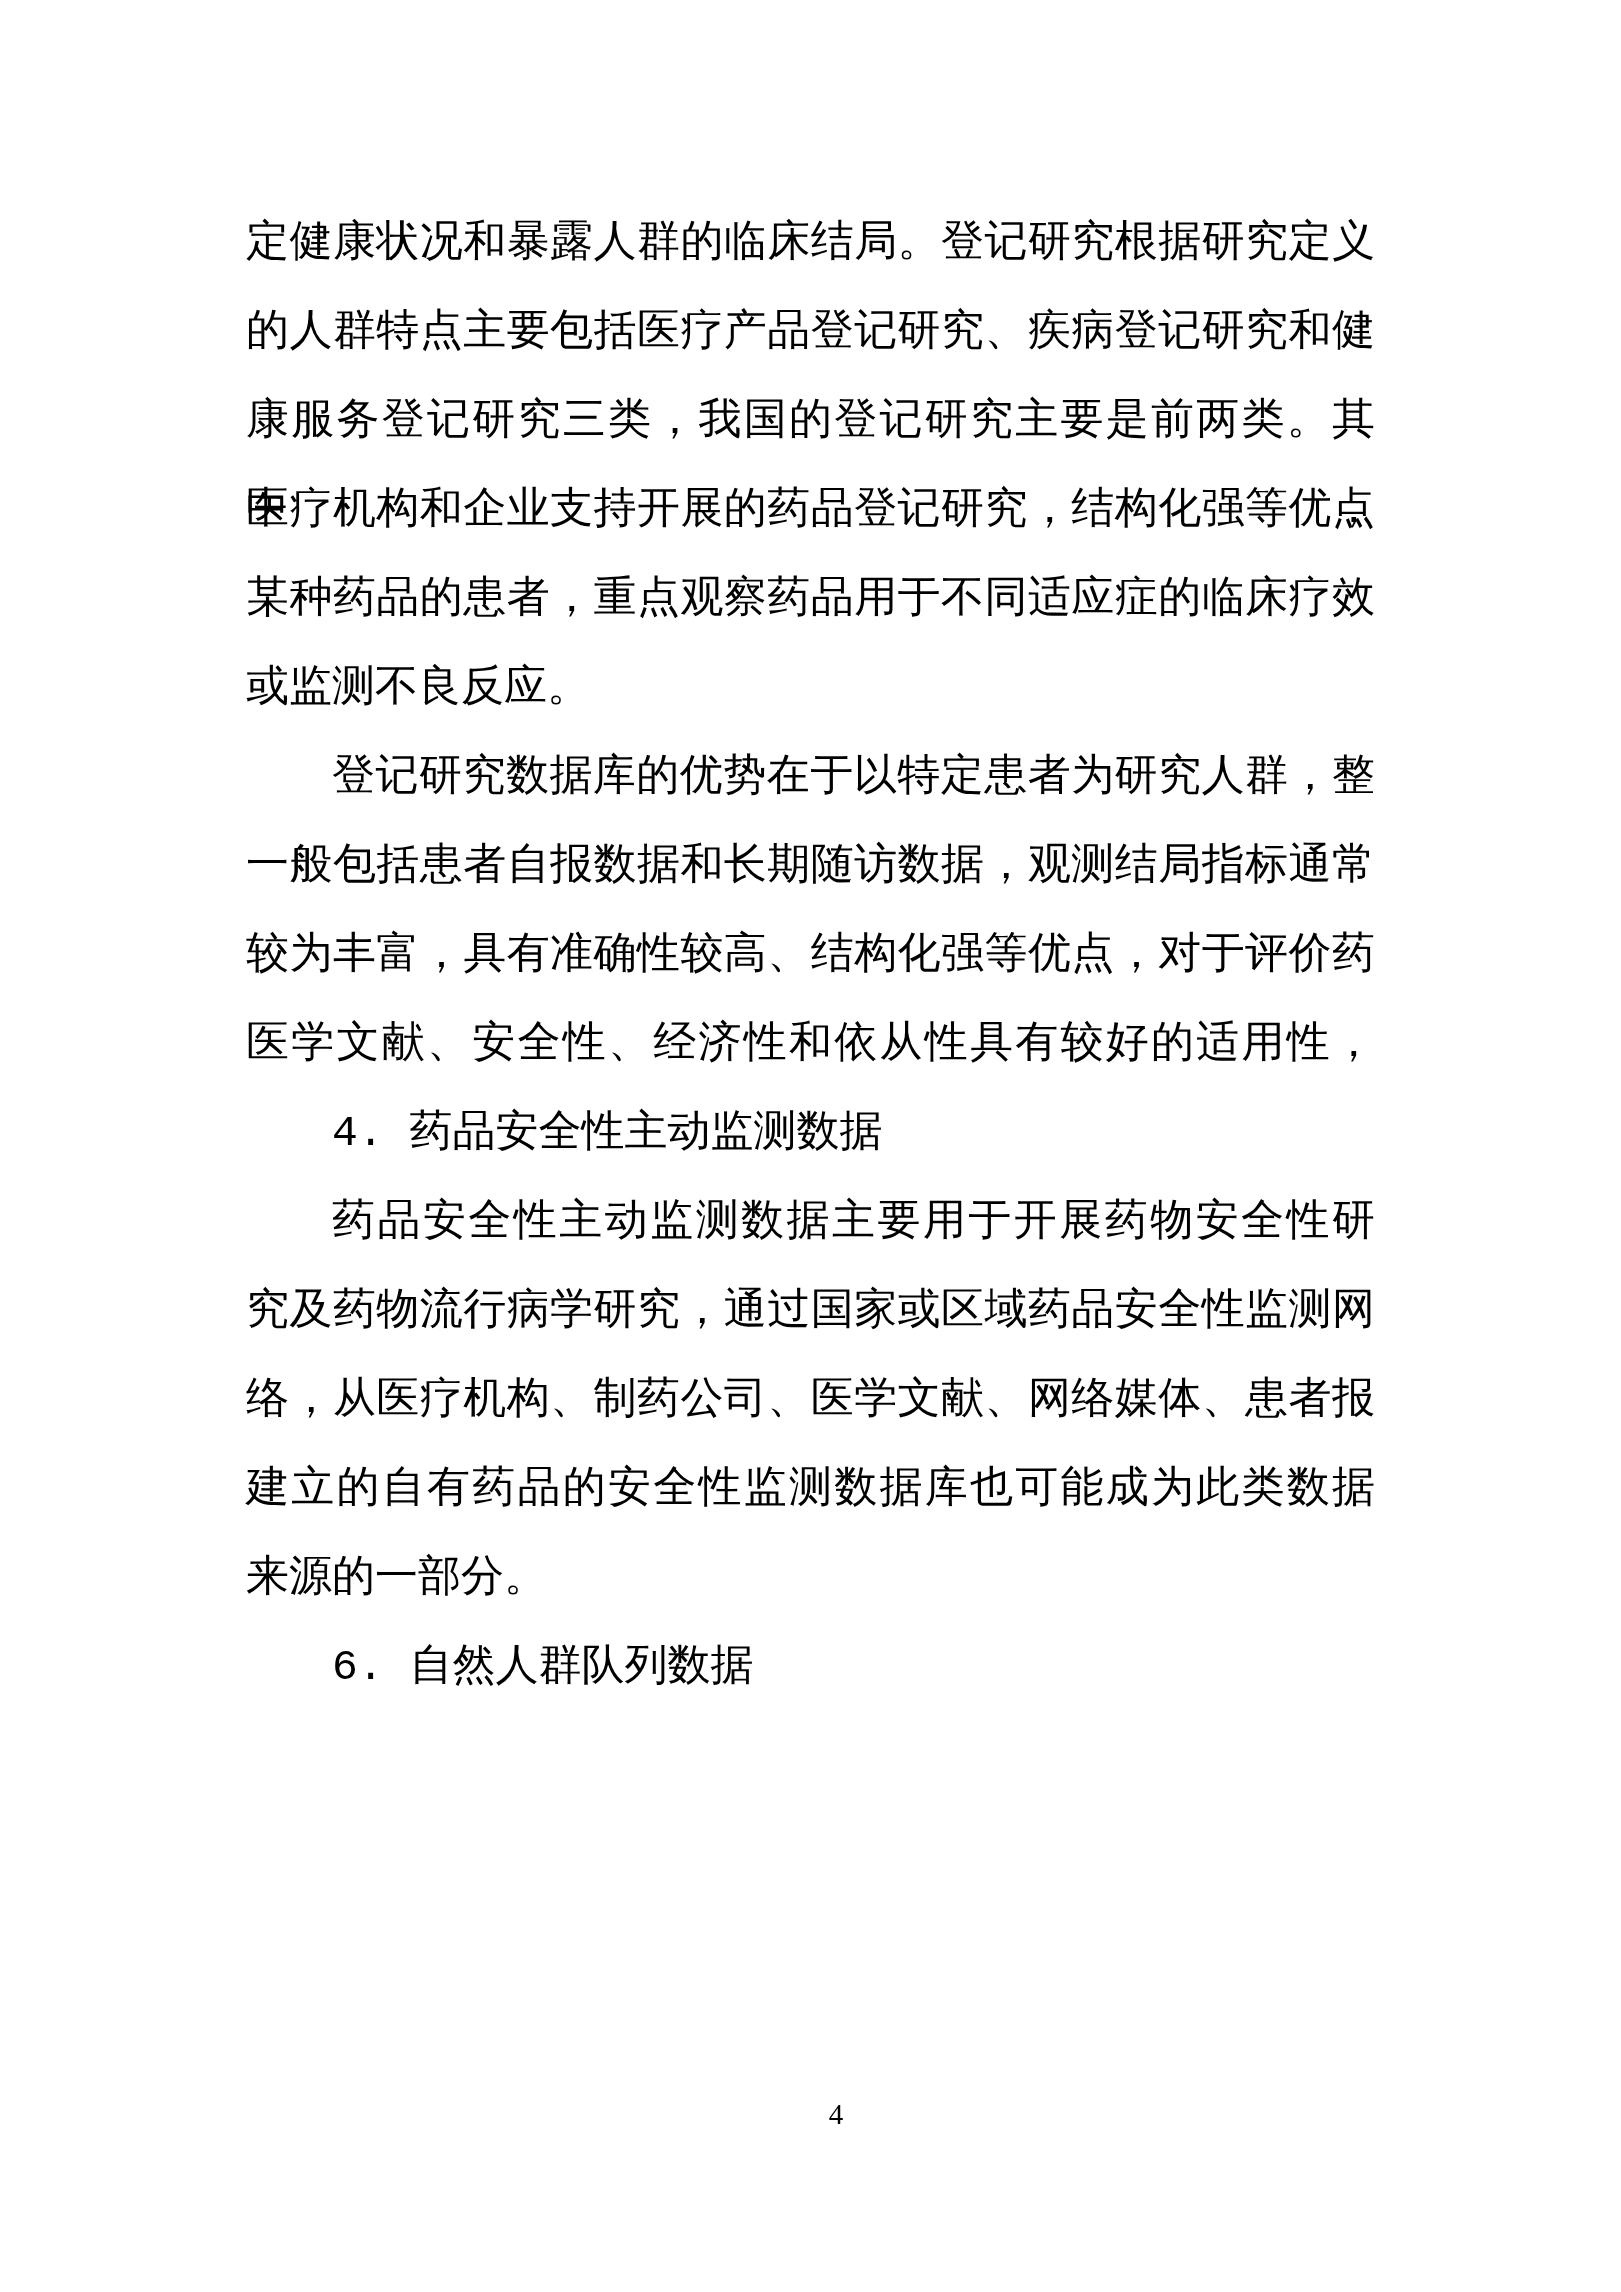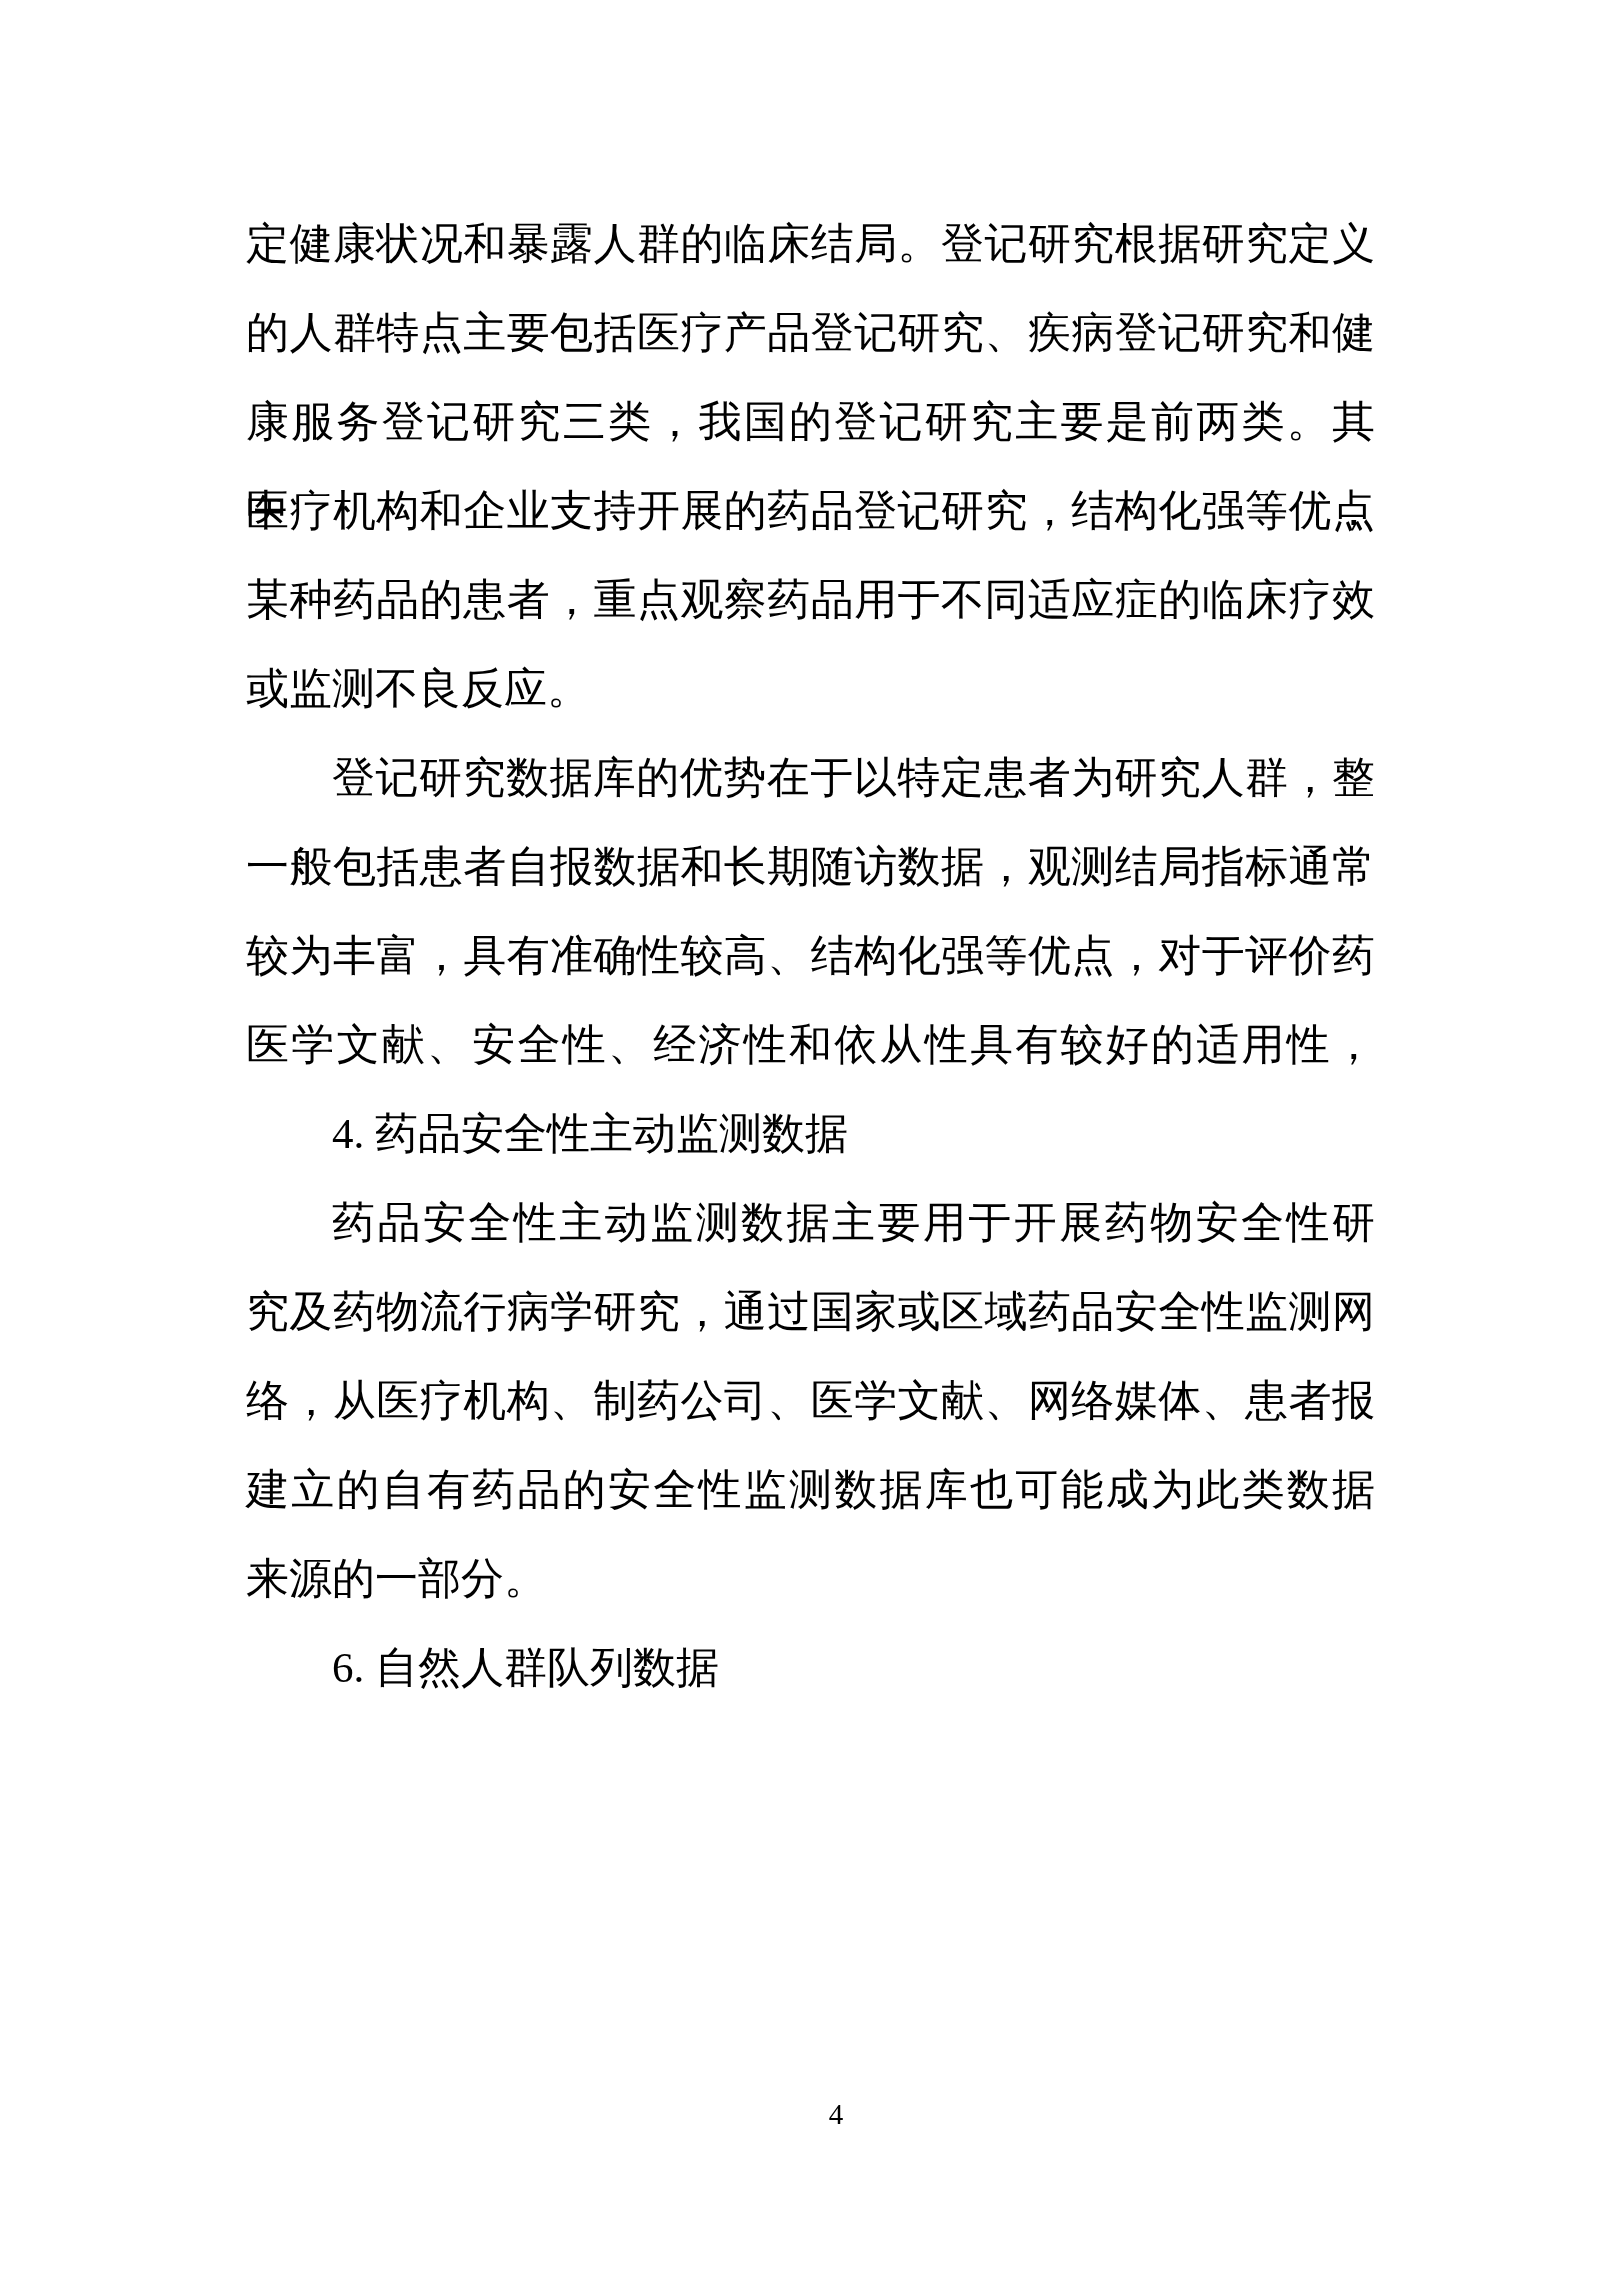--- a/index.html
+++ b/index.html
@@ -22,20 +22,21 @@
     left: 246px;
     top: 199px;
     width: 1129px;
   }
   .line {
     height: 89px;
     line-height: 89px;
     font-size: 43px;
     letter-spacing: 0;
     white-space: nowrap;
+    font-family: Liberation Mono, monospace;
   }
   
   .line.j {
     white-space: normal;
     text-align: justify;
     text-align-last: justify;
   }
   
   .line.l {
     text-align: left;

